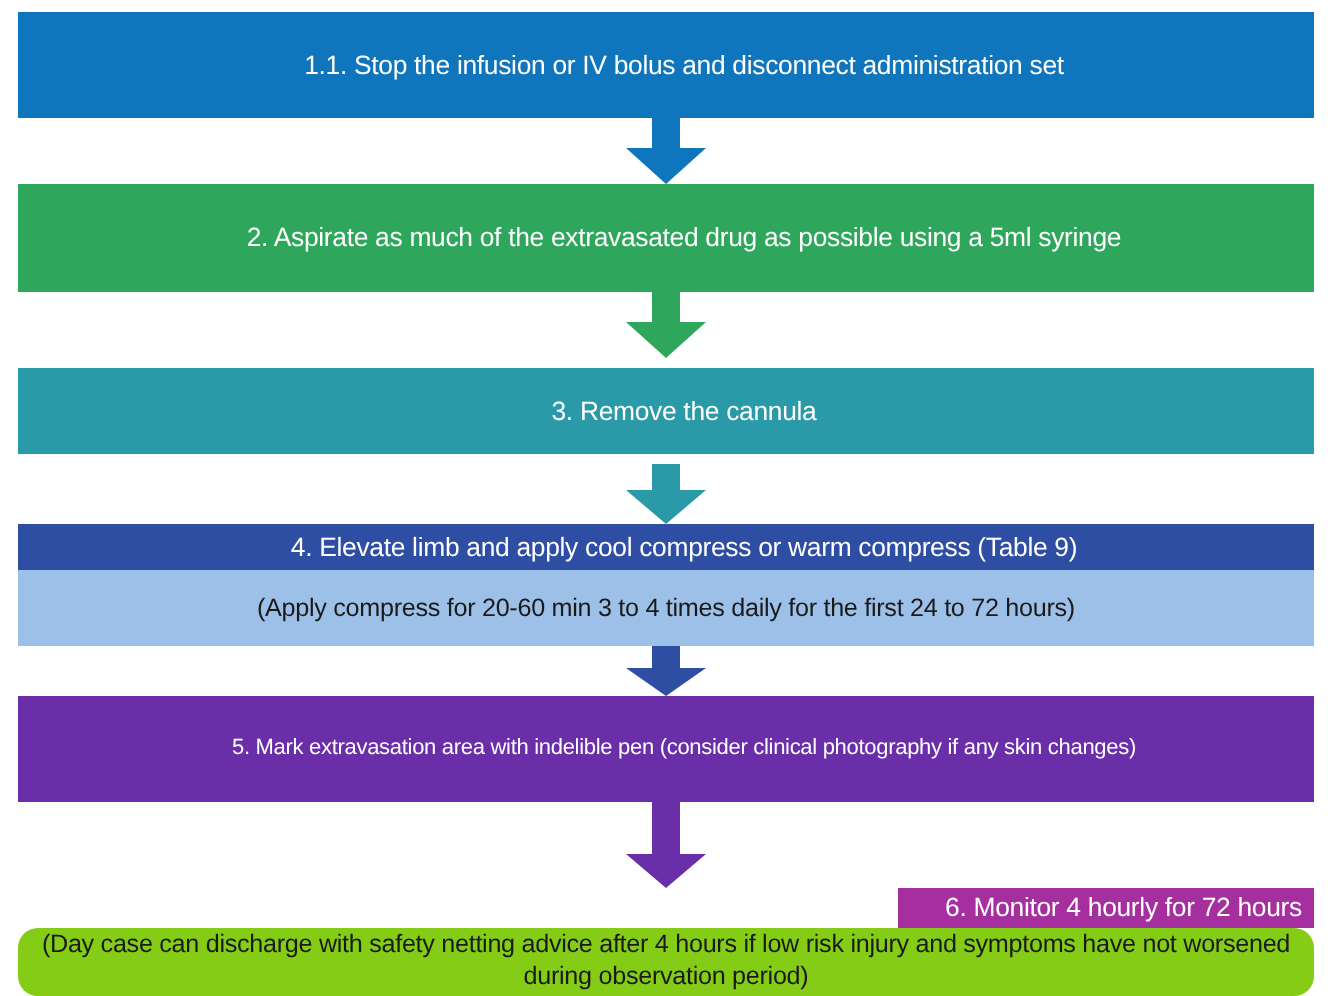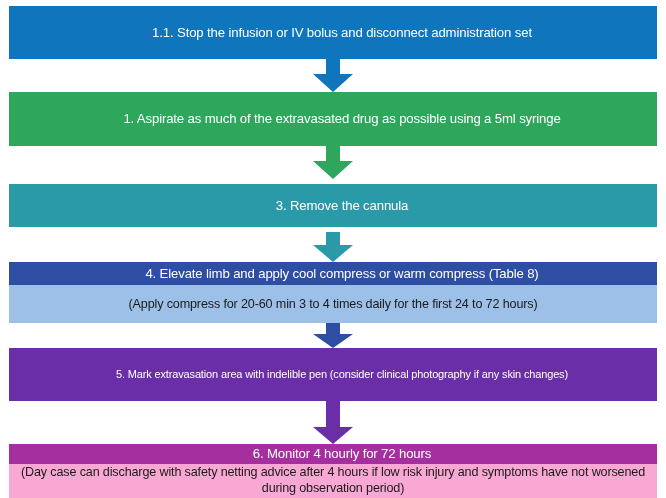--- a/index.html
+++ b/index.html
@@ -58,23 +58,23 @@
   .s3 { top: 179px; height: 53px; }
   .s3 .band-main { background: #2b9aa8; height: 43px; }
   
   .s4 { top: 262px; height: 61px; }
   .s4 .band-main { background: #2e4ea4; height: 30px; }
   .s4 .band-sub  { background: #9cc0e8; height: 49px; }
   
   .s5 { top: 348px; height: 53px; }
   .s5 .band-main { background: #6a2fa8; height: 53px; font-size: 11px; }
   
-  .s6 { top: 444px; height: 54px; }
+  .s6 { top: 444px; height: 54px; align-items: flex-end; }
   .s6 .band-main { background: #a62fa0; height: 20px; }
-  .s6 .band-sub  { background: #f9a8d4; height: 34px; line-height: 1.25; }
+  .s6 .band-sub  { background: #84cc16; height: 34px; line-height: 1.25; border-radius: 10px; }
 
   
   .arrow {
     position: absolute;
     width: 40px;
     left: 313px;
   }
   .arrow svg { display: block; width: 40px; height: 100%; }
   .a1 { top: 59px;  height: 33px; }
   .a2 { top: 146px; height: 33px; }
@@ -91,41 +91,41 @@
     <div class="band band-main txt-white">1.1. Stop the infusion or IV bolus and disconnect administration set</div>
   </div>
 
   <div class="arrow a1">
     <svg viewBox="0 0 40 33" preserveAspectRatio="none" aria-hidden="true">
       <path d="M13 0 H27 V15 H40 L20 33 L0 15 H13 Z" fill="#0f75bc"></path>
     </svg>
   </div>
 
   <div class="step s2">
-    <div class="band band-main txt-white">1. Aspirate as much of the extravasated drug as possible using a 5ml syringe</div>
+    <div class="band band-main txt-white">2. Aspirate as much of the extravasated drug as possible using a 5ml syringe</div>
   </div>
 
   <div class="arrow a2">
     <svg viewBox="0 0 40 33" preserveAspectRatio="none" aria-hidden="true">
       <path d="M13 0 H27 V15 H40 L20 33 L0 15 H13 Z" fill="#2ea75c"></path>
     </svg>
   </div>
 
   <div class="step s3">
     <div class="band band-main txt-white">3. Remove the cannula</div>
   </div>
 
   <div class="arrow a3">
     <svg viewBox="0 0 40 30" preserveAspectRatio="none" aria-hidden="true">
       <path d="M13 0 H27 V13 H40 L20 30 L0 13 H13 Z" fill="#2b9aa8"></path>
     </svg>
   </div>
 
   <div class="step s4">
-    <div class="band band-main txt-white">4. Elevate limb and apply cool compress or warm compress (Table 8)</div>
+    <div class="band band-main txt-white">4. Elevate limb and apply cool compress or warm compress (Table 9)</div>
     <div class="band band-sub txt-dark">(Apply compress for 20-60 min 3 to 4 times daily for the first 24 to 72 hours)</div>
   </div>
 
   <div class="arrow a4">
     <svg viewBox="0 0 40 25" preserveAspectRatio="none" aria-hidden="true">
       <path d="M13 0 H27 V11 H40 L20 25 L0 11 H13 Z" fill="#2e4ea4"></path>
     </svg>
   </div>
 
   <div class="step s5">

